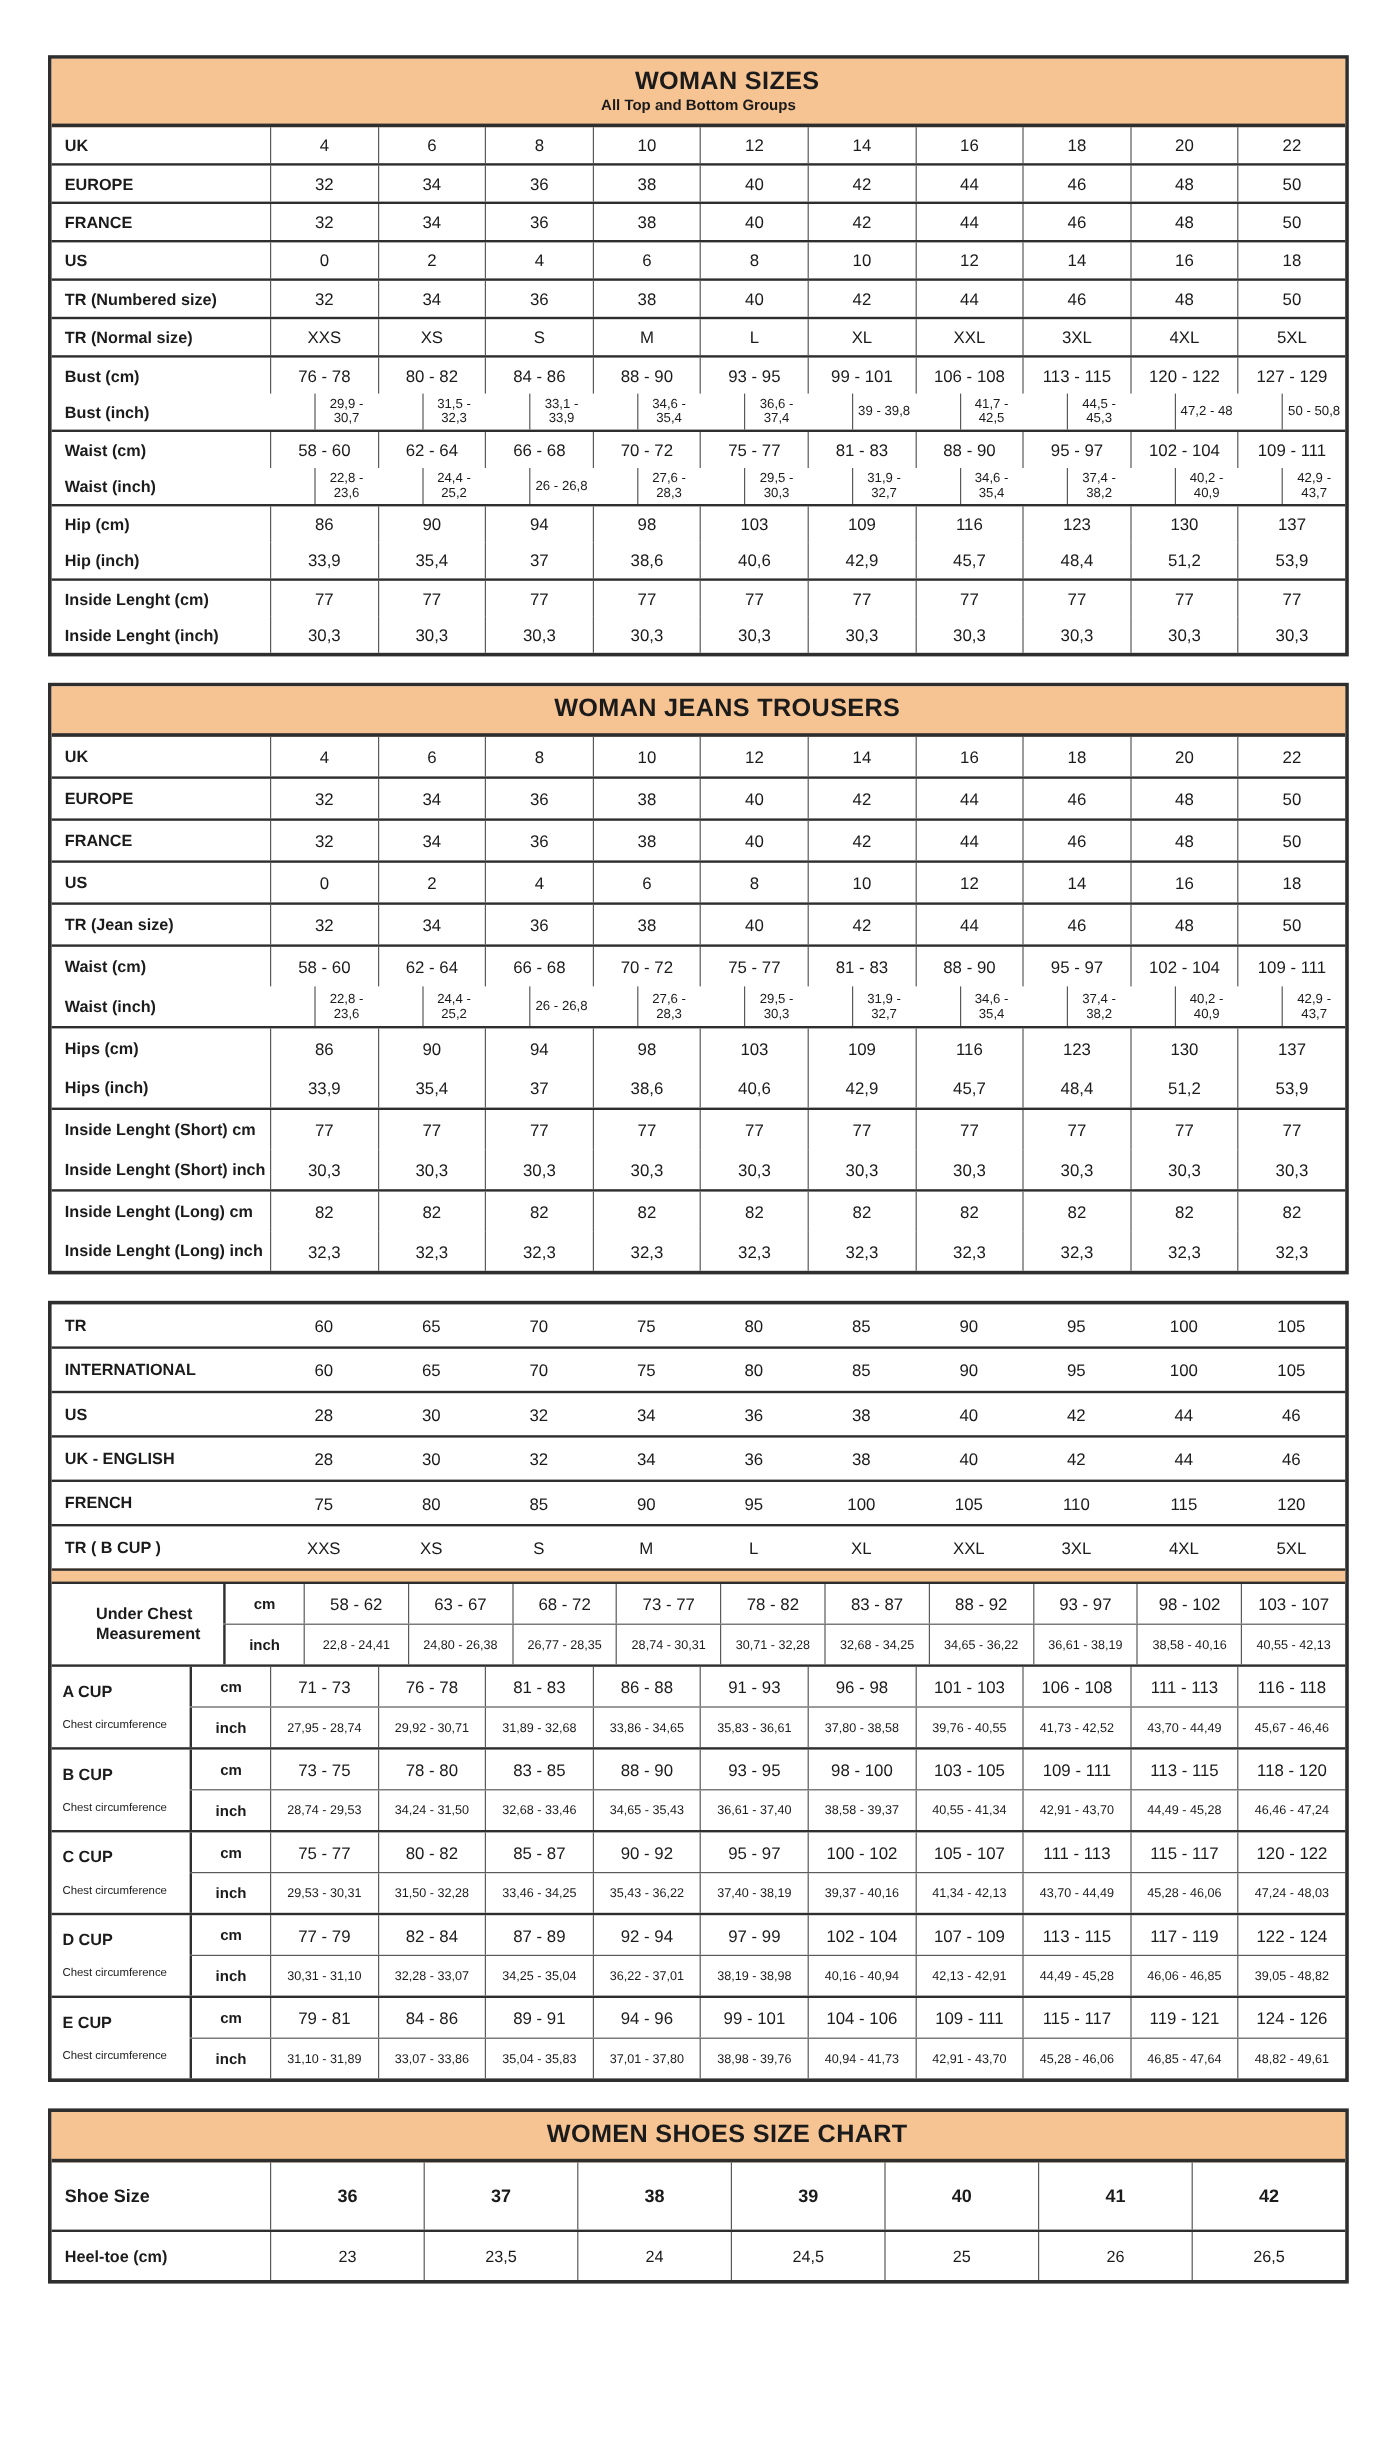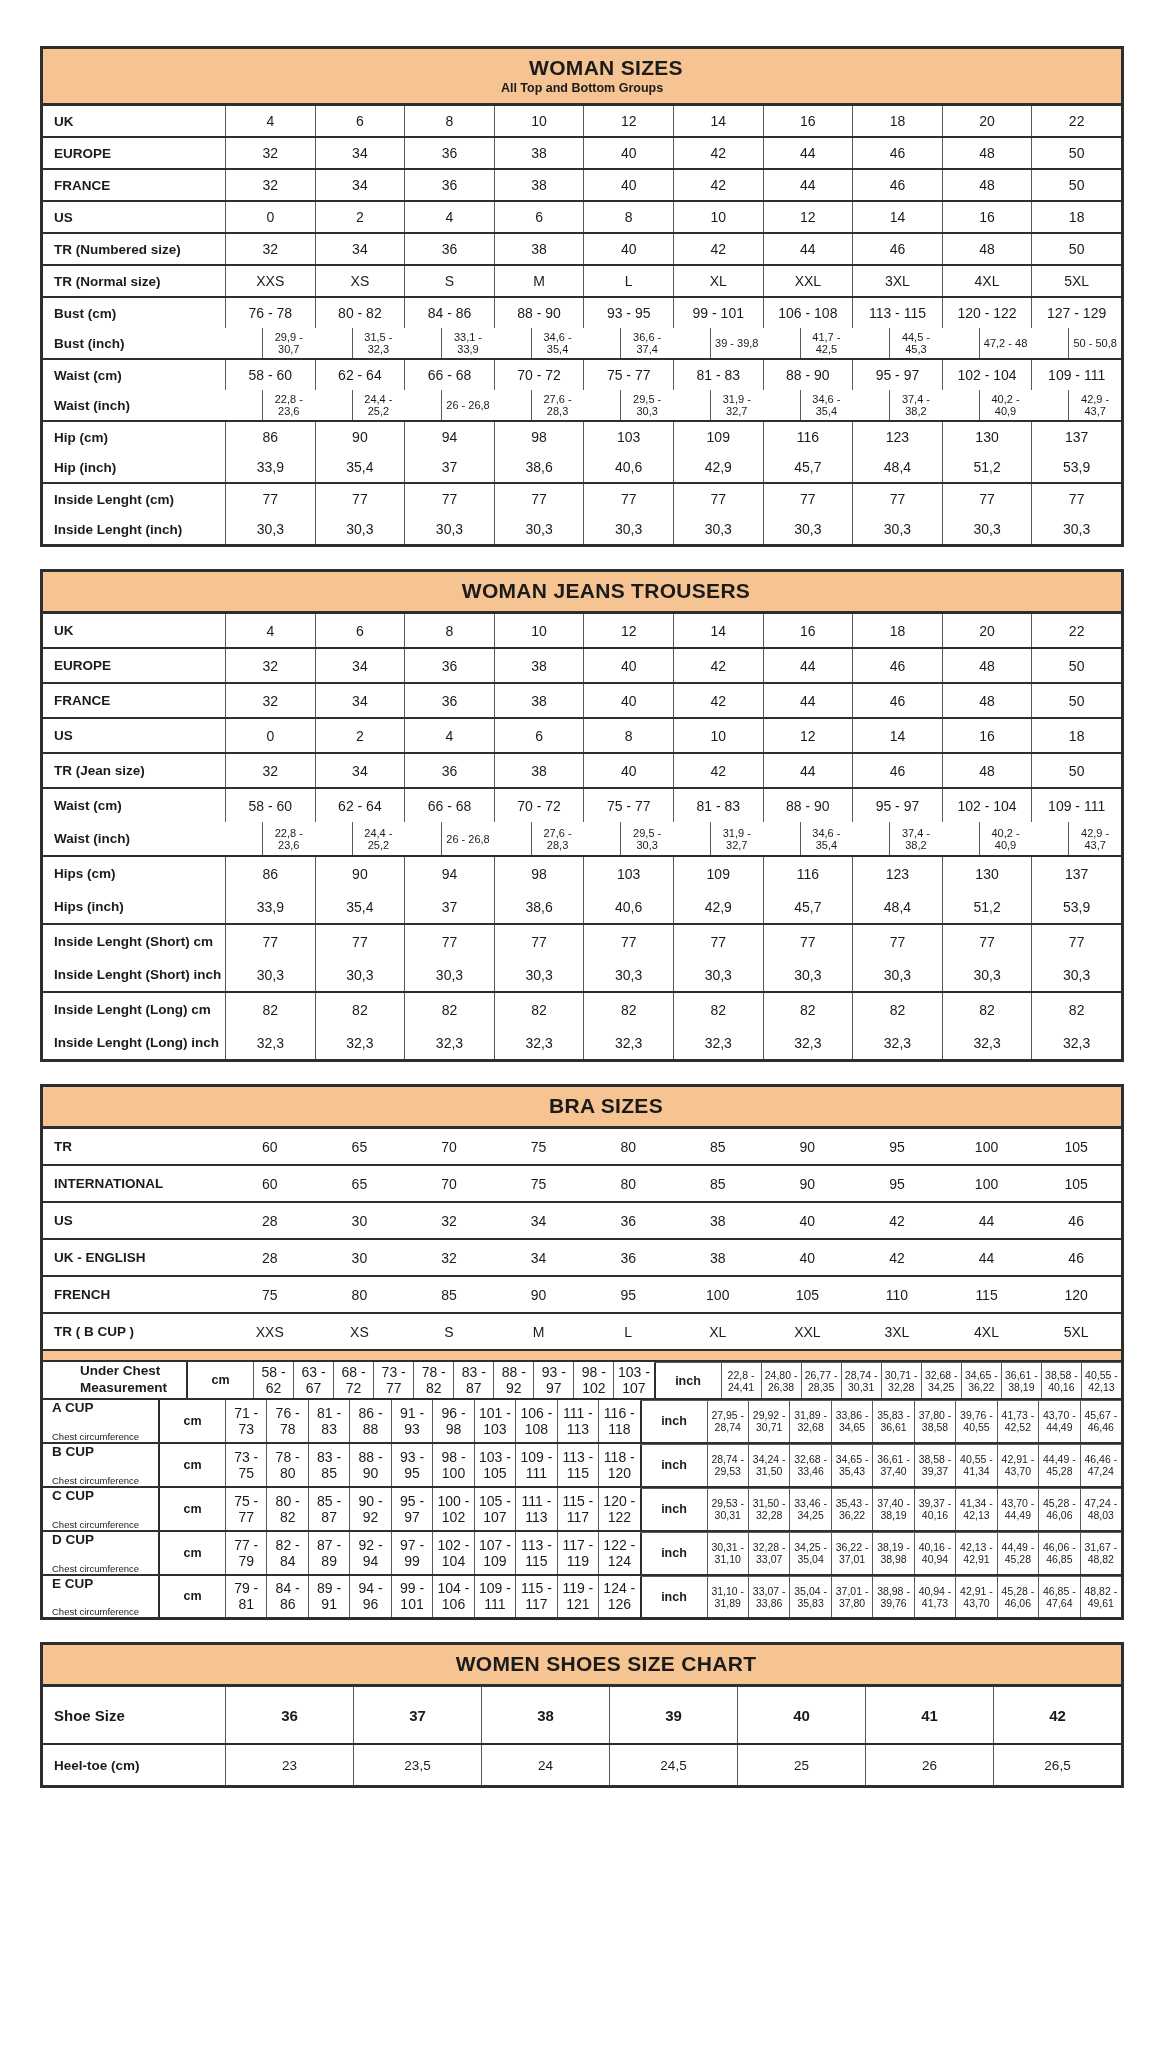--- a/index.html
+++ b/index.html
@@ -45,21 +45,21 @@
   
   .band{height:13px;background:var(--peach);border-top:2px solid var(--border);border-bottom:2px solid var(--border);}
   .bgrp{display:flex;border-top:2px solid var(--border);}
   .bgrp:first-child{border-top:none;padding-left:28px;}
   .blab{
     flex:0 0 115px;display:flex;flex-direction:column;justify-content:center;
     padding-left:9px;
   }
   .blab .nm{font-weight:bold;font-size:13.5px;line-height:1.25;}
   .blab .sb{font-size:9.5px;margin-top:14px;}
-  .brows{flex:1;display:flex;flex-direction:row;}
+  .brows{flex:1;display:flex;flex-direction:column;}
   .brow{display:flex;flex:1;min-height:33px;}
   .brow + .brow{border-top:1px solid var(--grid);}
   .unit{
     flex:0 0 67px;display:flex;align-items:center;justify-content:center;
     font-weight:bold;font-size:12.5px;border-left:2px solid var(--border);
   }
   .brow .cell{min-height:33px;}
   .brow.small .cell:not(.unit){font-size:10.5px;}
 </style>
 </head>
@@ -467,23 +467,20 @@
             <div class="cell">32,3</div>
             <div class="cell">32,3</div>
             <div class="cell">32,3</div>
             <div class="cell">32,3</div>
           </div>
         </div>
       </div>
   </section>
 
   <section class="tbl">
-    <div class="thead">
-      <div class="title">BRA SIZES</div>
-    </div>
     <div id="bra-top-body" class="bra-top">
         <div class="grp">
           <div class="row">
             <div class="cell lab">TR</div>
             <div class="cell">60</div>
             <div class="cell">65</div>
             <div class="cell">70</div>
             <div class="cell">75</div>
             <div class="cell">80</div>
             <div class="cell">85</div>
@@ -729,21 +726,21 @@
               <div class="cell unit">inch</div>
               <div class="cell">30,31 - 31,10</div>
               <div class="cell">32,28 - 33,07</div>
               <div class="cell">34,25 - 35,04</div>
               <div class="cell">36,22 - 37,01</div>
               <div class="cell">38,19 - 38,98</div>
               <div class="cell">40,16 - 40,94</div>
               <div class="cell">42,13 - 42,91</div>
               <div class="cell">44,49 - 45,28</div>
               <div class="cell">46,06 - 46,85</div>
-              <div class="cell">31,67 - 48,82</div>
+              <div class="cell">39,05 - 48,82</div>
             </div>
           </div>
         </div>
         <div class="bgrp">
           <div class="blab">
             <div class="nm">E CUP</div>
             <div class="sb">Chest circumference</div>
           </div>
           <div class="brows">
             <div class="brow">

